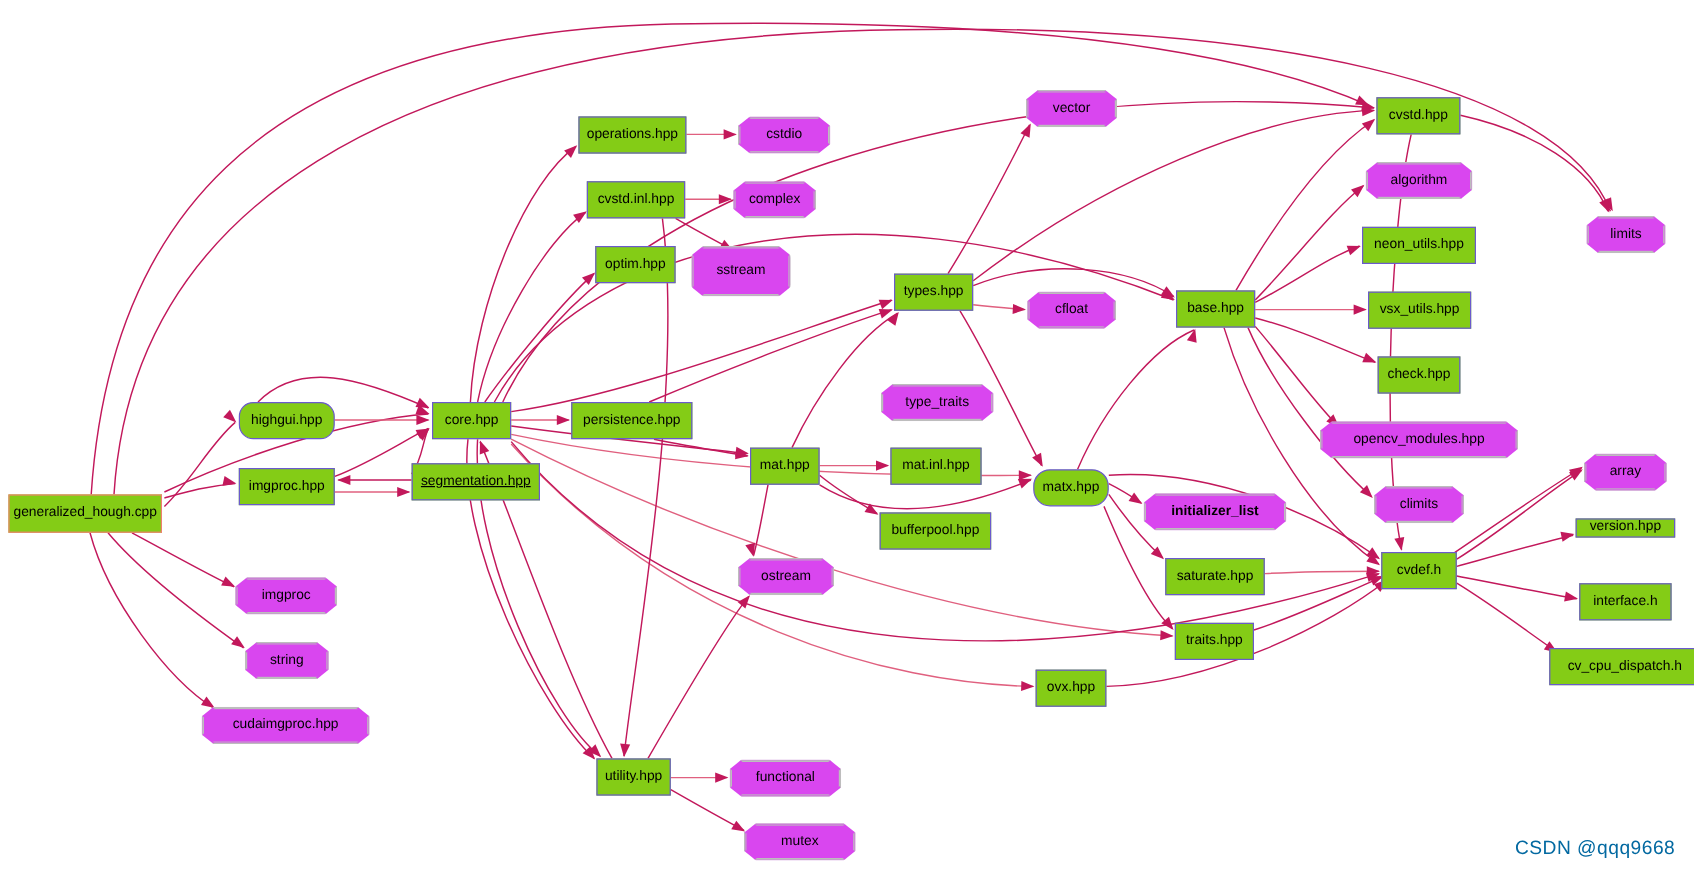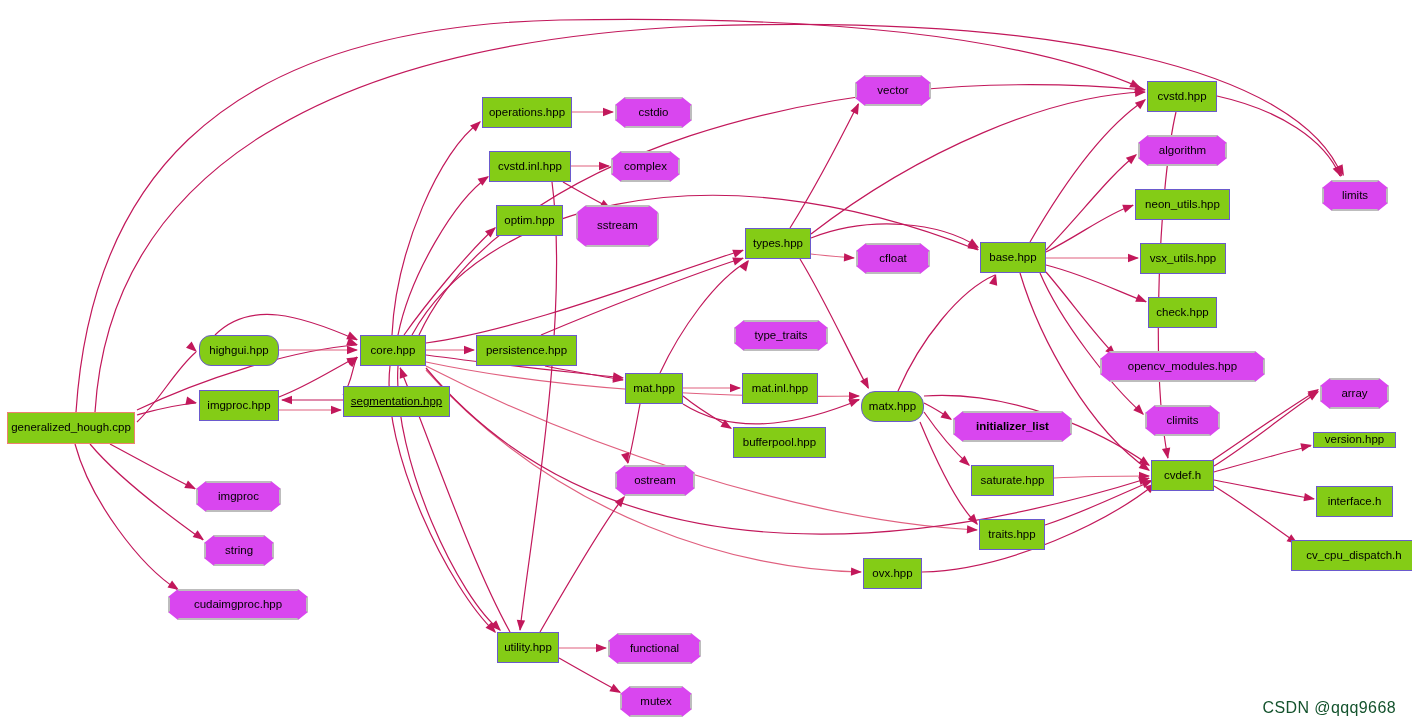--- a/index.html
+++ b/index.html
@@ -68,21 +68,21 @@
   .node-label {
     position: relative;
     z-index: 2;
     padding: 0 4px;
   }
   #watermark {
     position: absolute;
     right: 16px;
     bottom: 8px;
     font-size: 16px;
-    color: #14532d;
+    color: #0369a1;
     letter-spacing: 0.4px;
     user-select: none;
   }
 </style>
 </head>
 <body>
 
 <div id="graph-root">
 
   <svg id="edge-layer" viewBox="0 0 1412 725" width="1412" height="725" xmlns="http://www.w3.org/2000/svg">
@@ -365,21 +365,21 @@
       <div class="node box" style="left: 1291px; top: 540px; width: 126px; height: 31px;">
         <span class="node-label">cv_cpu_dispatch.h</span>
       </div>
       <div class="node box" style="left: 497px; top: 632px; width: 62px; height: 31px;">
         <span class="node-label">utility.hpp</span>
       </div>
       <div class="node oct" style="left: 608px; top: 633px; width: 93px; height: 31px;">
         <span class="oct-inner"></span>
         <span class="node-label">functional</span>
       </div>
-      <div class="node oct" style="left: 620px; top: 686px; width: 72px; height: 31px;">
+      <div class="node oct" style="left: 620px; top: 686px; width: 93px; height: 31px;">
         <span class="oct-inner"></span>
         <span class="node-label">mutex</span>
       </div>
       <div class="node oct" style="left: 196px; top: 481px; width: 85px; height: 31px;">
         <span class="oct-inner"></span>
         <span class="node-label">imgproc</span>
       </div>
       <div class="node oct" style="left: 204px; top: 535px; width: 70px; height: 31px;">
         <span class="oct-inner"></span>
         <span class="node-label">string</span>

